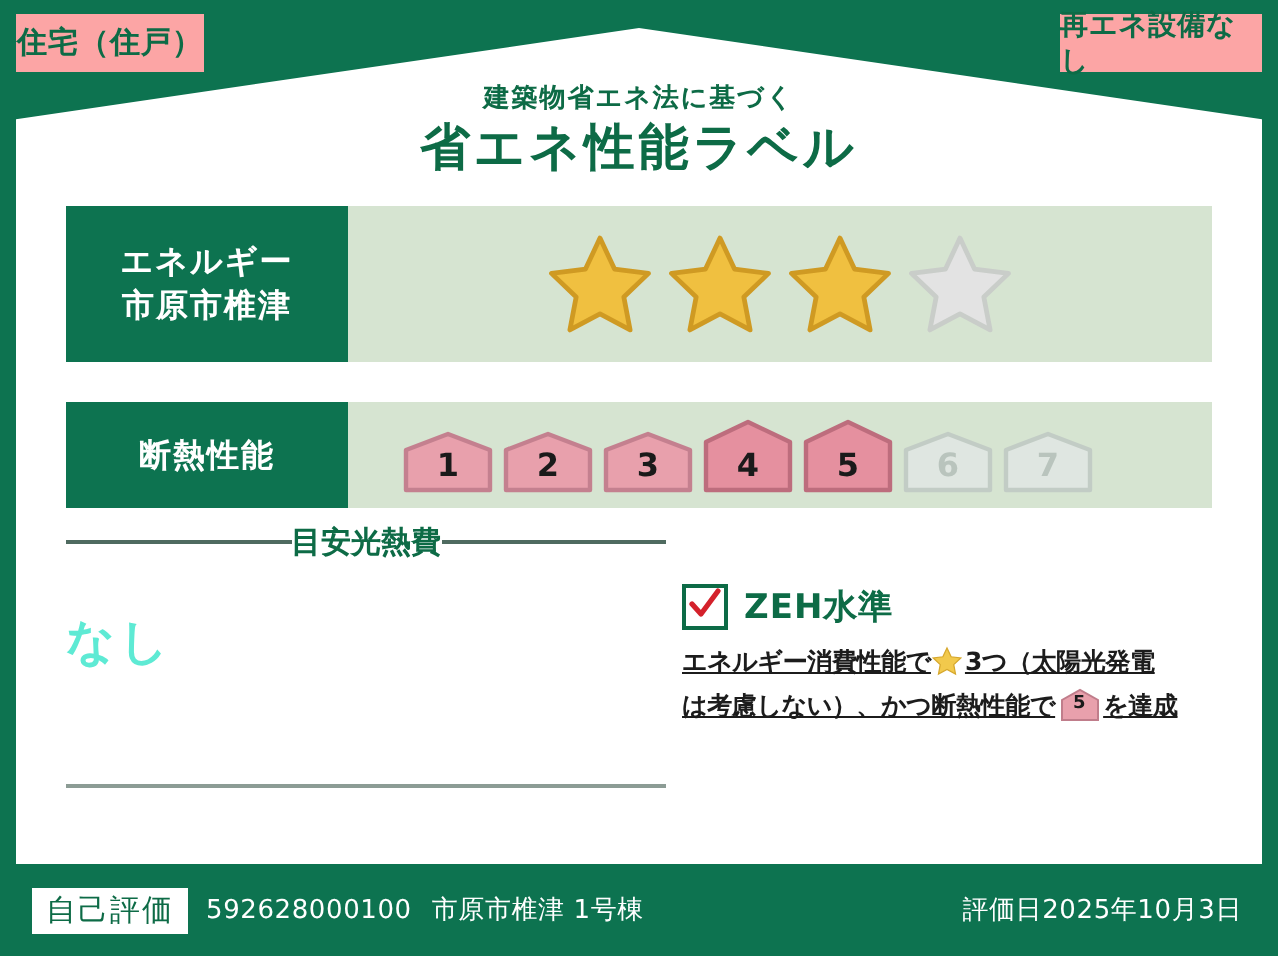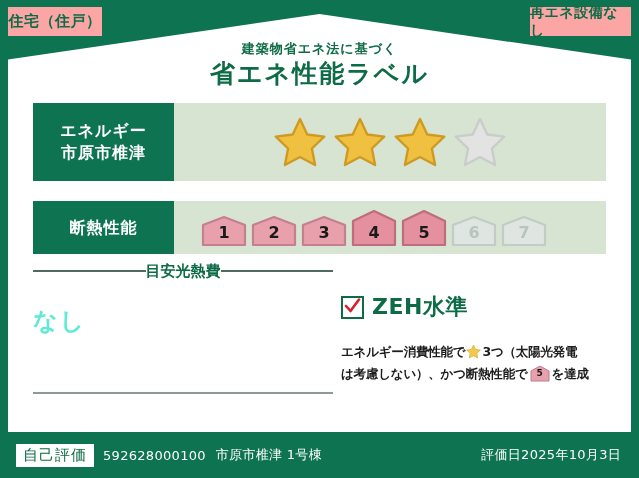--- a/index.html
+++ b/index.html
@@ -93,24 +93,24 @@
   }
 
   
   .zeh{position:absolute;left:341px;top:292px;width:268px;}
   .zeh-head{display:flex;align-items:center;gap:8px;}
   .zeh-check{
     width:19px;height:19px;border:2px solid #0d6b46;background:#fff;
     position:relative;display:inline-block;flex:0 0 auto;
   }
   .zeh-check svg{position:absolute;left:1px;top:0px;}
-  .zeh-title{font-size:22px;font-weight:bold;color:#0d6b46;letter-spacing:0.5px;}
+  .zeh-title{font-size:17px;font-weight:bold;color:#0d6b46;letter-spacing:0.5px;}
   .zeh-desc{
-    margin-top:20px;font-size:12.5px;color:#1c1c1c;line-height:1.55;
-    font-weight:bold;letter-spacing:-0.2px;
+    margin-top:6px;font-size:12.5px;color:#1c1c1c;line-height:1.55;
+    font-weight:bold;letter-spacing:-0.2px;text-decoration:underline;
   }
   .inline-star{display:inline-block;vertical-align:-3px;margin:0 1px;}
   .inline-house{display:inline-block;vertical-align:-4px;margin:0 2px;position:relative;width:20px;height:17px;}
   .inline-house .ihn{position:absolute;left:0;right:0;bottom:1px;text-align:center;font-size:9px;font-weight:bold;color:#1a1a1a;}
 
   
   .footer{
     position:absolute;left:0;bottom:0;width:639px;height:46px;background:#0d7350;
     display:flex;align-items:center;
   }

